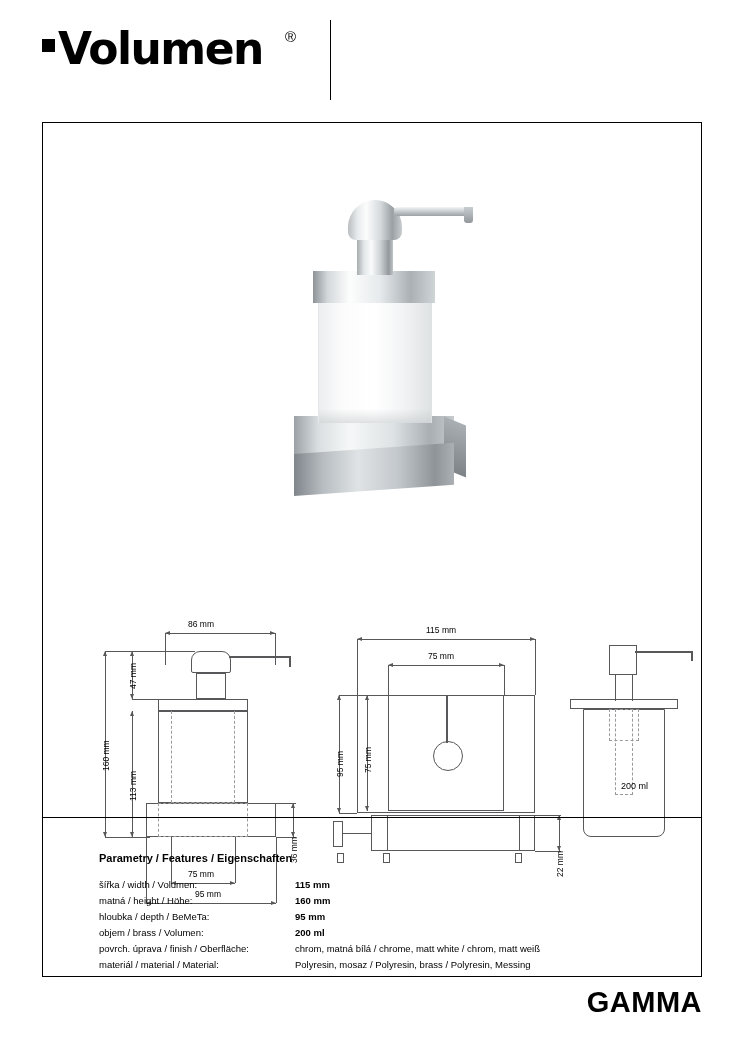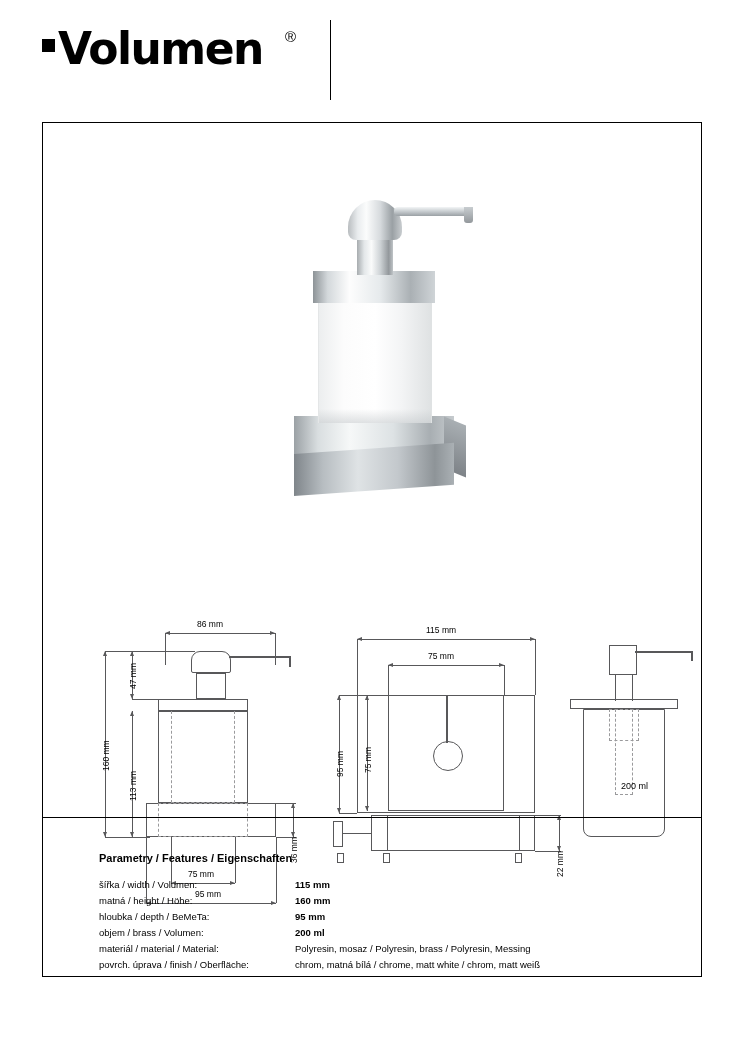--- a/index.html
+++ b/index.html
@@ -339,21 +339,21 @@
       <div class="pump-spout-tip"></div>
     </div>
 
     <div class="tech">
 
       <div class="ln h1" style="left:122px; top:140px; width:110px;"></div>
       <div class="arrow-l" style="left:122px; top:138px;"></div>
       <div class="arrow-r" style="left:227px; top:138px;"></div>
       <div class="ln v1" style="left:122px; top:140px; height:32px;"></div>
       <div class="ln v1" style="left:232px; top:140px; height:32px;"></div>
-      <div class="dim-text" style="left:154px; top:126px;">86 mm</div>
+      <div class="dim-text" style="left:145px; top:126px;">86 mm</div>
 
       <div class="box" style="left:148px; top:158px; width:40px; height:22px; border-radius:9px 9px 2px 2px;"></div>
       <div class="ln h1" style="left:186px; top:163px; width:62px; height:2px;"></div>
       <div class="ln v1" style="left:246px; top:163px; height:11px; width:2px;"></div>
       <div class="box" style="left:153px; top:180px; width:30px; height:26px;"></div>
 
       <div class="box" style="left:115px; top:206px; width:90px; height:12px;"></div>
       <div class="box" style="left:115px; top:218px; width:90px; height:92px;"></div>
       <div class="box-dash" style="left:128px; top:218px; width:64px; height:92px; border-top:none;"></div>
 
@@ -471,23 +471,24 @@
       </div>
       <div class="param-row">
         <span class="param-label">hloubka / depth / BeMeTa:</span>
         <span class="param-value bold">95 mm</span>
       </div>
       <div class="param-row">
         <span class="param-label">objem / brass / Volumen:</span>
         <span class="param-value bold">200 ml</span>
       </div>
       <div class="param-row">
+        <span class="param-label">povrch. úprava / finish / Oberfläche:</span>
+        <span class="param-value">chrom, matná bílá / chrome, matt white / chrom, matt weiß</span>
+      </div>
+      <div class="param-row">
         <span class="param-label">materiál / material / Material:</span>
         <span class="param-value">Polyresin, mosaz / Polyresin, brass / Polyresin, Messing</span>
       </div>
-      <div class="param-row">
-        <span class="param-label">povrch. úprava / finish / Oberfläche:</span>
-        <span class="param-value">chrom, matná bílá / chrome, matt white / chrom, matt weiß</span>
-      </div>
     </div>
   </div>
 
+  <div class="footer-brand">GAMMA</div>
 </div>
 
 </body></html>

